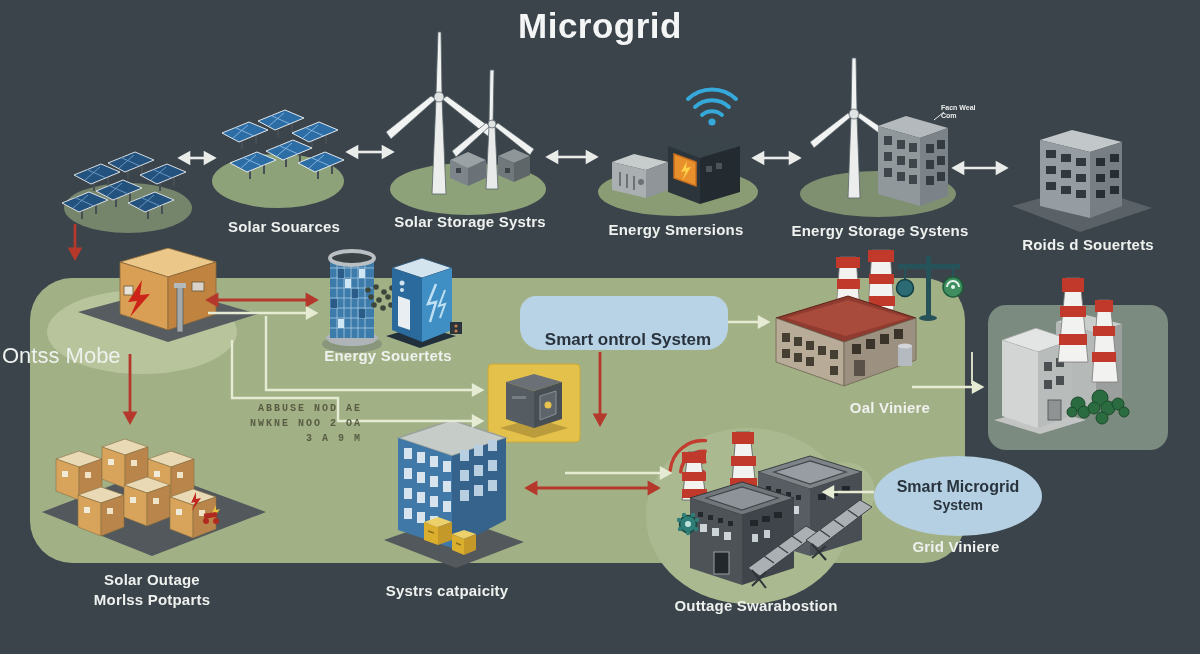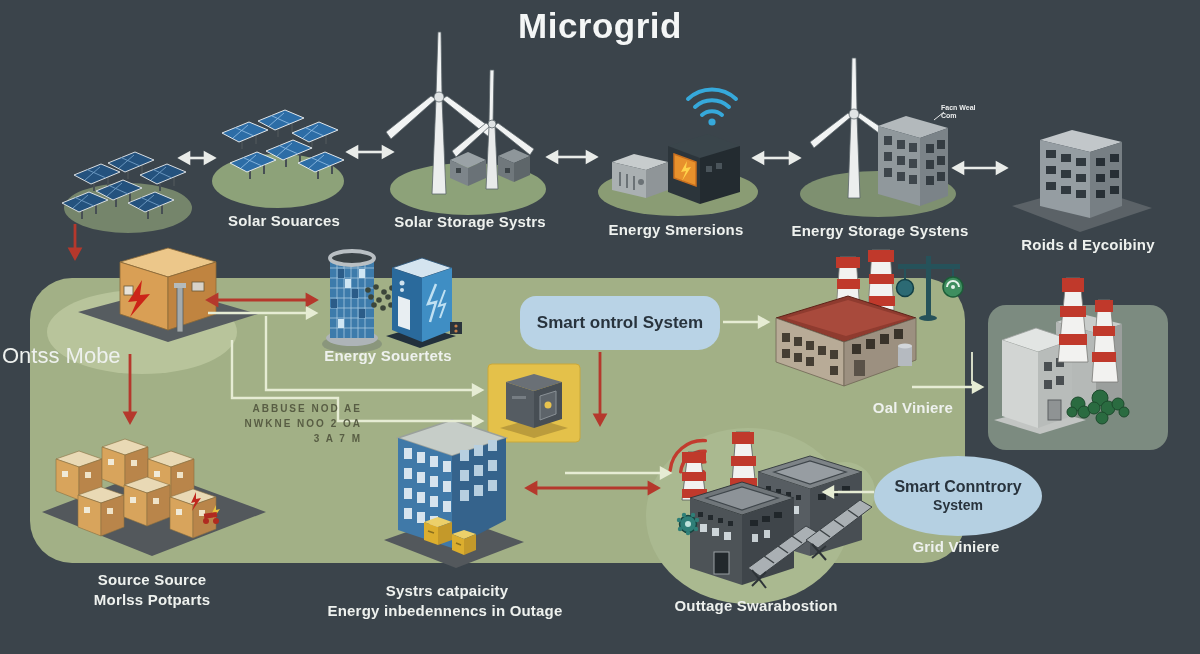--- a/index.html
+++ b/index.html
@@ -18,35 +18,35 @@
     position:absolute;left:600px;top:6px;transform:translateX(-50%);
     font-size:35px;font-weight:bold;color:#f4f6f6;letter-spacing:.5px;
   }
   .left-label{
     position:absolute;left:2px;top:343px;color:var(--text-light,#eef1ee);
     font-weight:normal;font-size:22px;white-space:nowrap;
   }
   .bubble{
     position:absolute;left:520px;top:296px;width:200px;height:54px;
     background:var(--bubble-blue,#b9d3e6);border-radius:16px 16px 22px 22px;
-    display:flex;align-items:center;justify-content:center;
-    color:var(--text-dark,#28333d);font-weight:bold;font-size:17px;white-space:nowrap;
+    display:flex;align-items:flex-end;justify-content:center;
+    color:var(--text-dark,#28333d);font-weight:bold;font-size:17px;white-space:nowrap;padding-left:8px;
   }
   .ellipse-bubble{
     position:absolute;left:874px;top:456px;width:168px;height:80px;
     background:var(--ellipse-blue,#b5d0e2);border-radius:50%;
     display:flex;flex-direction:column;align-items:center;justify-content:center;
     color:var(--text-dark,#28333d);font-weight:bold;line-height:1.25;
   }
   .ellipse-bubble .l1{font-size:16px;}
   .ellipse-bubble .l2{font-size:14px;}
   .garbled{
     position:absolute;left:234px;top:401px;width:128px;text-align:right;
     color:#51553d;font-size:10px;font-weight:bold;letter-spacing:2px;
-    line-height:1.5;opacity:.9;
+    line-height:1.5;opacity:.9;font-family:Liberation Mono, monospace;
   }
   .tiny-note{
     position:absolute;left:941px;top:104px;width:46px;
     color:#eceeee;font-size:7px;font-weight:bold;line-height:1.2;
   }
 </style>
 </head>
 <body>
 
 <div class="stage">
@@ -533,47 +533,46 @@
     <line x1="912" y1="387" x2="974" y2="387"></line>
         <polygon points="982,387 973,382 973,392"></polygon>
     <line x1="972" y1="352" x2="972" y2="384" stroke-width="1.8"></line>
     <line x1="874" y1="492" x2="832" y2="492"></line>
         <polygon points="824,492 833,487 833,497"></polygon>
   </g>
 </svg>
 
 <div class="title">Microgrid</div>
 
-<div class="lbl" style="left:284px;top:212px">Solar Souarces</div>
+<div class="lbl" style="left:284px;top:218px">Solar Souarces</div>
 <div class="lbl" style="left:470px;top:213px">Solar Storage Systrs</div>
 <div class="lbl" style="left:676px;top:221px">Energy Smersions</div>
 <div class="lbl" style="left:880px;top:222px">Energy Storage Systens</div>
-<div class="lbl" style="left:1088px;top:236px">Roids d Eycoibiny</div>
+<div class="lbl" style="left:1088px;top:236px">Roids d Souertets</div>
 <div class="tiny-note">Facn Weal Com</div>
 
 <div class="left-label">Ontss Mobe</div>
 <div class="lbl" style="left:388px;top:347px">Energy Souertets</div>
 
 <div class="bubble">
   <span>Smart ontrol System</span>
 </div>
 
 <div class="garbled">
   <div>ABBUSE NOD AE</div>
   <div>NWKNE NOO 2 OA</div>
-  <div>3 A 7 M</div>
+  <div>3 A 9 M</div>
 </div>
 
-<div class="lbl" style="left:913px;top:399px">Oal Viniere</div>
+<div class="lbl" style="left:890px;top:399px">Oal Viniere</div>
 
 <div class="ellipse-bubble">
-  <span class="l1">Smart Conntrory</span>
+  <span class="l1">Smart Microgrid</span>
   <span class="l2">System</span>
 </div>
 <div class="lbl" style="left:956px;top:538px">Grid Viniere</div>
 
-<div class="lbl" style="left:152px;top:571px">Source Source</div>
+<div class="lbl" style="left:152px;top:571px">Solar Outage</div>
 <div class="lbl" style="left:152px;top:591px">Morlss Potparts</div>
 <div class="lbl" style="left:447px;top:582px">Systrs catpaicity</div>
-<div class="lbl" style="left:445px;top:602px">Energy inbedennencs in Outage</div>
 <div class="lbl" style="left:756px;top:597px">Outtage Swarabostion</div>
 
 </div>
 
 </body></html>

